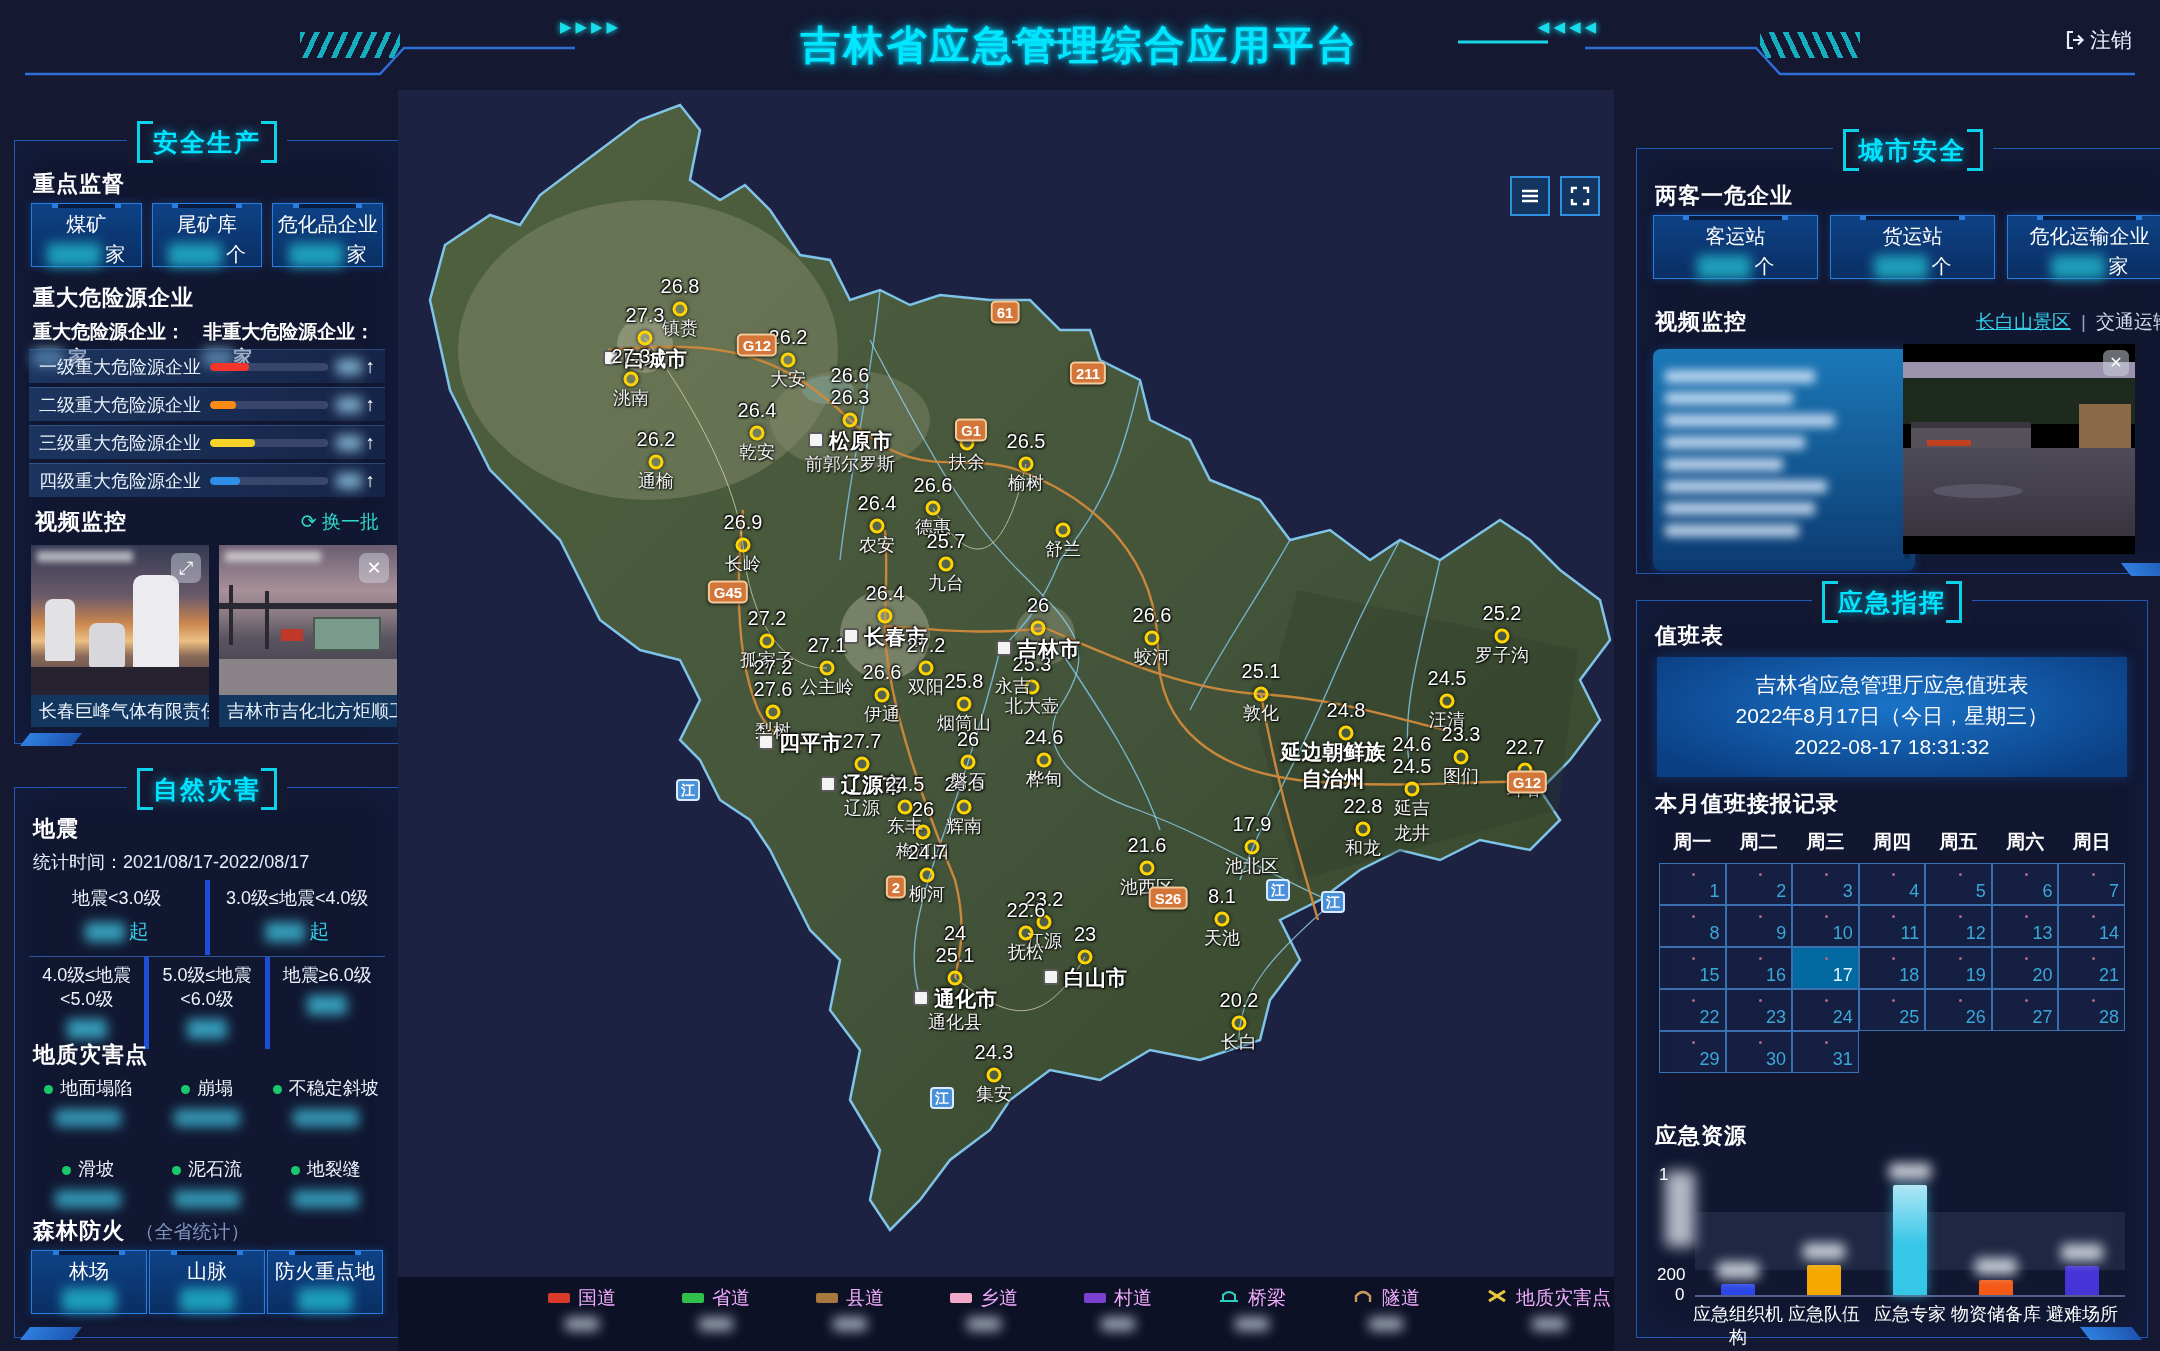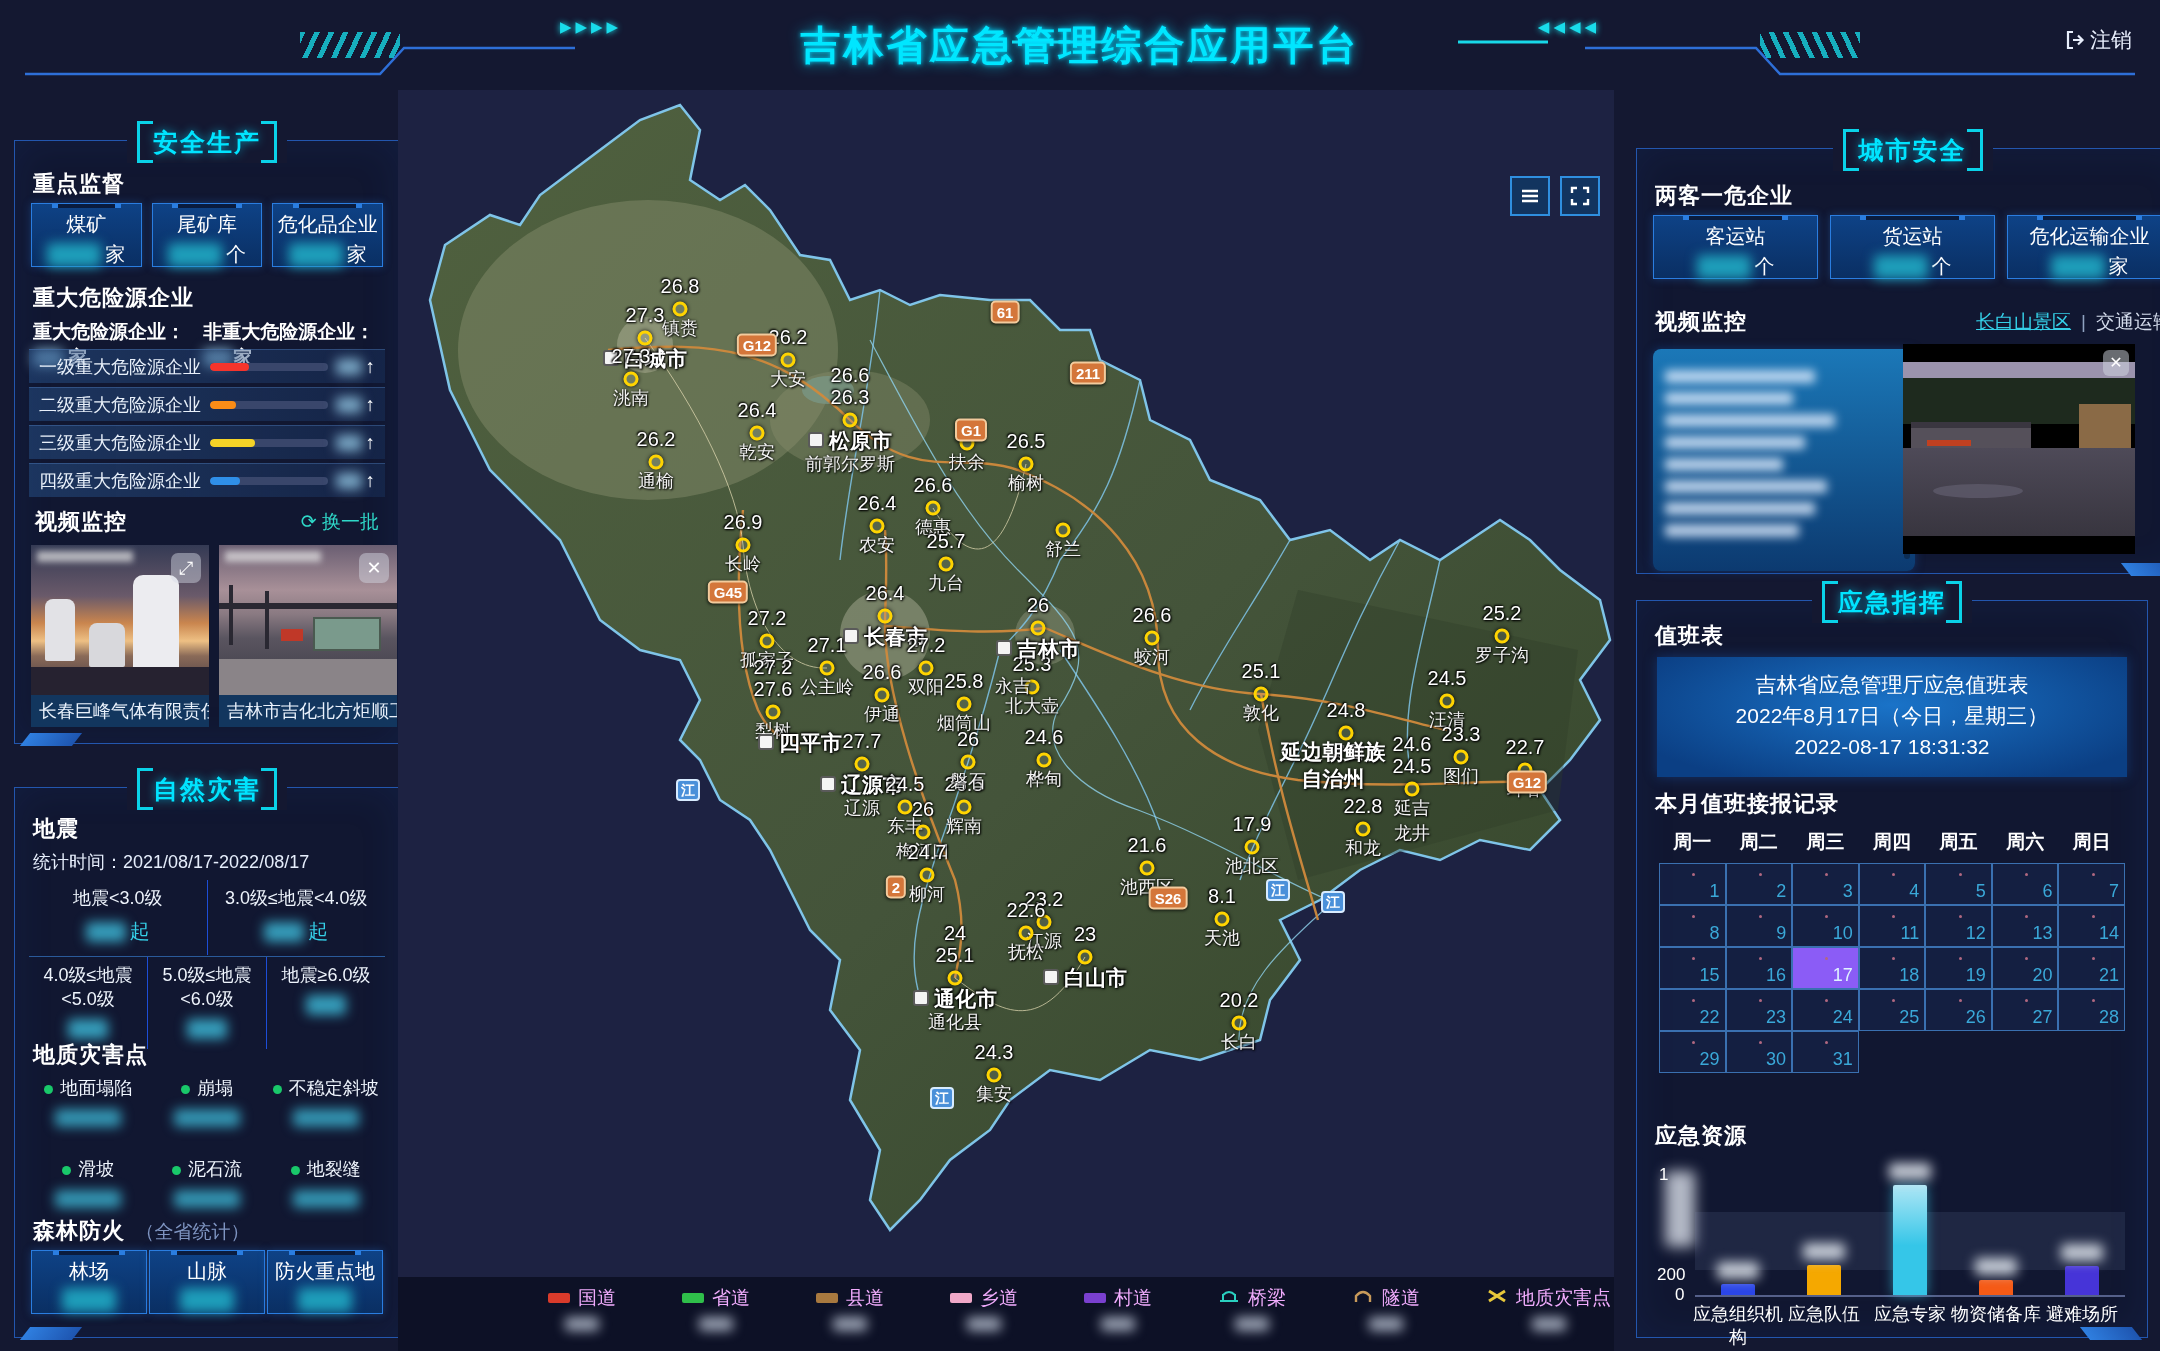--- a/index.html
+++ b/index.html
@@ -49,21 +49,21 @@
   
   .thumb{position:absolute;width:178px;cursor:pointer;}
   .timg{position:relative;width:178px;height:150px;overflow:hidden;background:#222;}
   .tcap{height:32px;line-height:32px;background:#12365e;font-size:18px;color:#eaf2fc;padding:0 8px;white-space:nowrap;overflow:hidden;}
   .vicon{position:absolute;top:8px;right:8px;width:30px;height:30px;border-radius:7px;background:rgba(215,220,230,.45);
     color:#fff;font-size:18px;text-align:center;line-height:30px;cursor:pointer;}
   .tstamp{position:absolute;top:6px;left:6px;width:96px;height:11px;background:rgba(230,230,230,.7);filter:blur(3px);}
 
   
   .qrow{display:flex;}
-  .qcell{flex:1;text-align:center;padding:6px 0 10px;border-left:1px solid #1d4ed8;}
+  .qcell{flex:1;text-align:center;padding:6px 0 10px;border-left:5px solid #1d4ed8;}
   .qcell:first-child{border-left:none;}
   .qrow2{border-top:1px solid #2a5a9a;}
   .qlabel{font-size:18px;color:#eef4fc;}
   .qval{margin-top:8px;display:flex;justify-content:center;align-items:center;gap:4px;font-size:20px;color:#35d0e8;}
 
   
   .geo{display:grid;grid-template-columns:1fr 1fr 1fr;row-gap:26px;}
   .gitem{text-align:center;}
   .gdot{display:inline-block;width:9px;height:9px;border-radius:50%;background:#19c86a;margin-right:7px;}
   .glabel{font-size:18px;color:#f0f6fe;}
@@ -117,21 +117,21 @@
     background:radial-gradient(ellipse at 50% 40%,#1a73c8 0%,#0b3f84 85%);text-align:center;
     font-size:21px;color:#fff;padding-top:12px;line-height:31px;box-shadow:0 0 12px rgba(30,100,200,.4);}
 
   
   #cal{position:absolute;left:22px;right:22px;top:228px;}
   #cal-head{display:grid;grid-template-columns:repeat(7,1fr);text-align:center;font-size:19px;font-weight:bold;color:#fff;margin-bottom:8px;}
   #cal-grid{display:grid;grid-template-columns:repeat(7,1fr);}
   .cday{position:relative;height:40px;border:1px solid #3a70b0;background:rgba(24,38,78,.55);cursor:pointer;}
   .cday .num{position:absolute;right:5px;bottom:2px;font-size:18px;color:#3aa8d8;}
   .cday .cdot{position:absolute;left:50%;top:9px;width:3px;height:3px;border-radius:50%;background:#b06880;}
-  .cday.today{background:#8b5cf6;padding-left:28px;}
+  .cday.today{background:#0369a1;padding-left:28px;}
   .cday.today .num{color:#dff2ff;}
 
   
   #chart{position:absolute;left:14px;right:14px;top:560px;height:190px;}
   #plot{position:absolute;left:44px;right:8px;top:8px;bottom:54px;border-bottom:2px solid #55608a;}
   #band{position:absolute;left:0;right:0;top:34%;height:46%;background:rgba(130,150,195,.13);}
   #bars{position:absolute;left:0;right:0;top:0;bottom:0;display:flex;}
   .bgroup{flex:1;position:relative;}
   .bbar{position:absolute;left:50%;transform:translateX(-50%);bottom:0;width:34px;border-radius:2px 2px 0 0;}
   .bval{position:absolute;left:50%;transform:translateX(-50%);width:42px;height:17px;background:rgba(225,230,238,.85);border-radius:4px;filter:blur(6px);}

